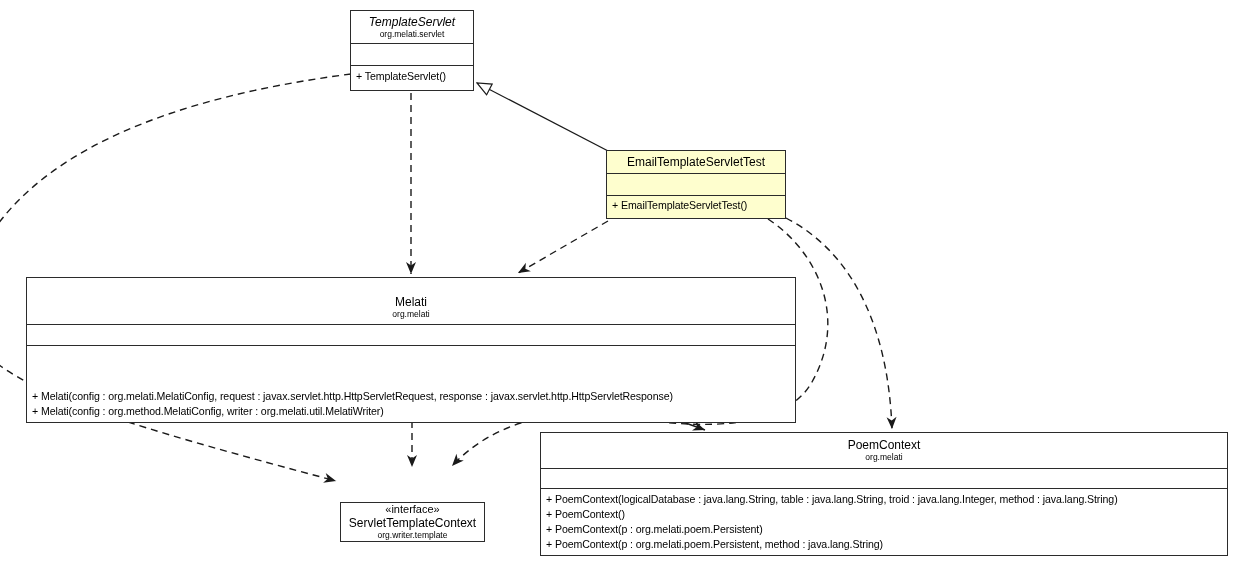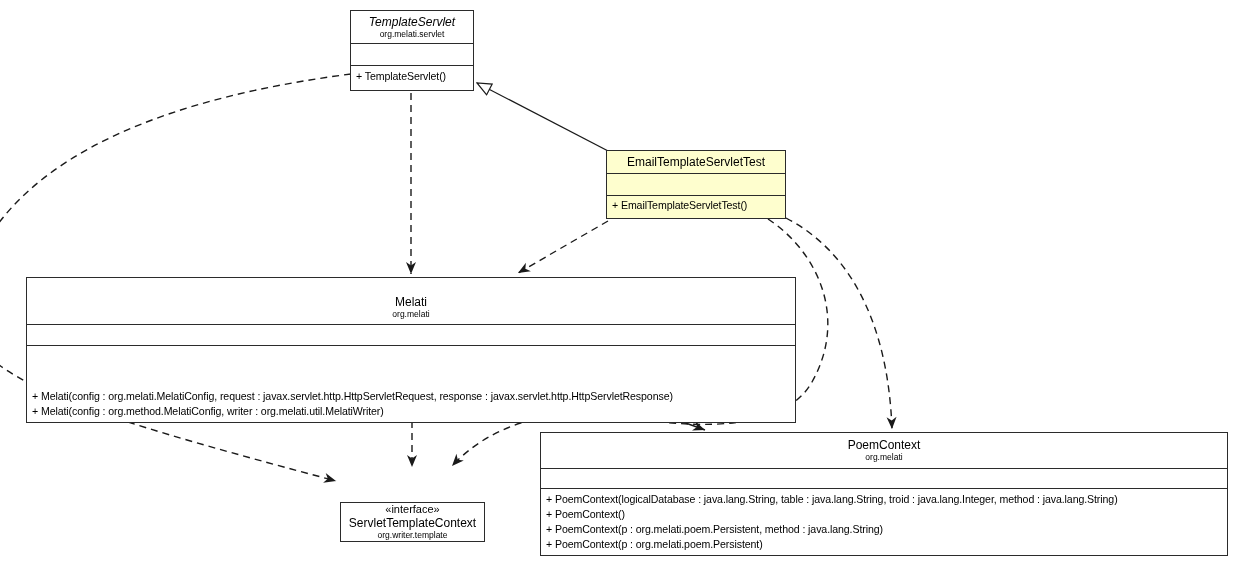--- a/index.html
+++ b/index.html
@@ -109,22 +109,22 @@
 
   <div class="uml-class" style="left:540px;top:432px;width:688px;">
     <div class="compartment head" style="height:36px;">
       <div class="cname">PoemContext</div>
       <div class="pkg">org.melati</div>
     </div>
     <div class="compartment attrs" style="height:20px;"></div>
     <div class="compartment methods" style="height:66px;">
         <div class="member">+ PoemContext(logicalDatabase : java.lang.String, table : java.lang.String, troid : java.lang.Integer, method : java.lang.String)</div>
         <div class="member">+ PoemContext()</div>
+        <div class="member">+ PoemContext(p : org.melati.poem.Persistent)</div>
         <div class="member">+ PoemContext(p : org.melati.poem.Persistent, method : java.lang.String)</div>
-        <div class="member">+ PoemContext(p : org.melati.poem.Persistent)</div>
       </div>
   </div>
 
   <div class="uml-class" style="left:340px;top:470px;width:145px;height:40px;margin-top:32px;">
     <div class="single">
       <div class="stereo">«interface»</div>
       <div class="cname">ServletTemplateContext</div>
       <div class="pkg">org.writer.template</div>
     </div>
   </div>

